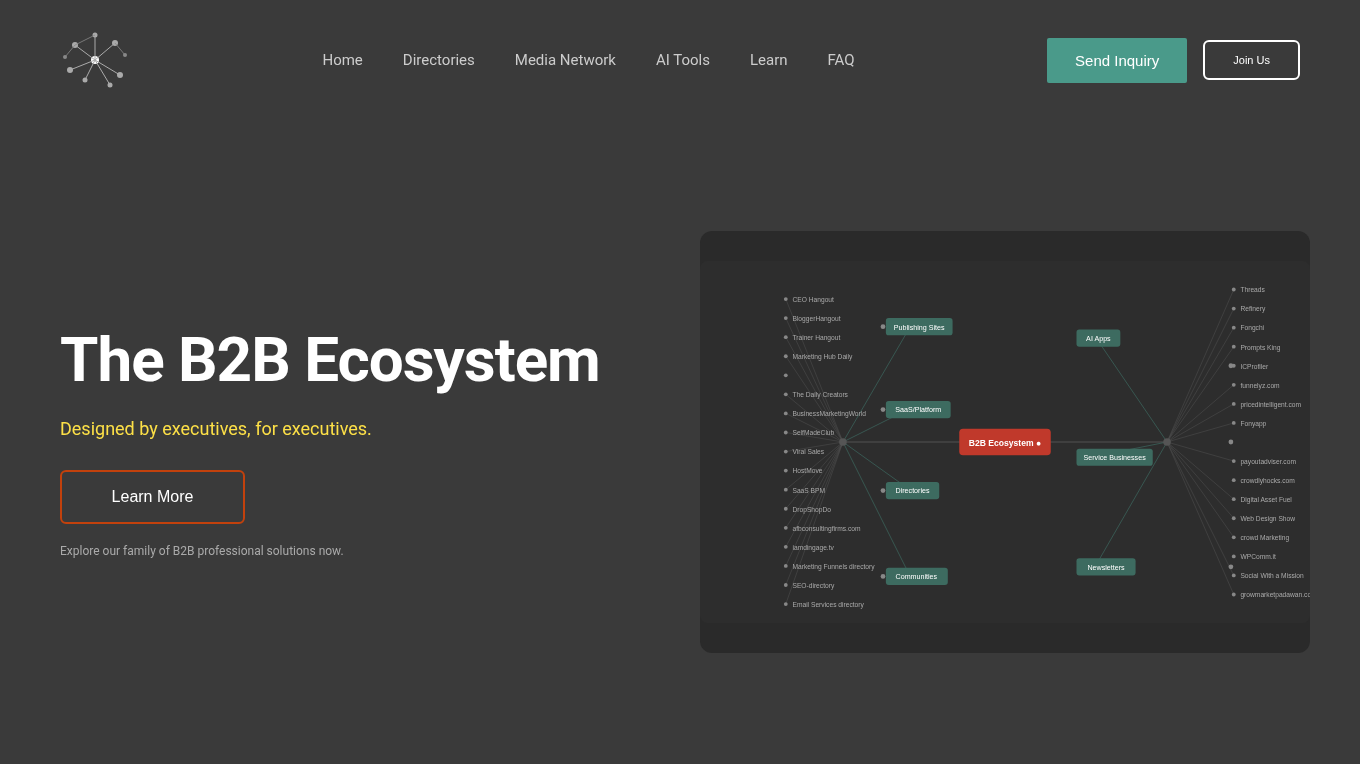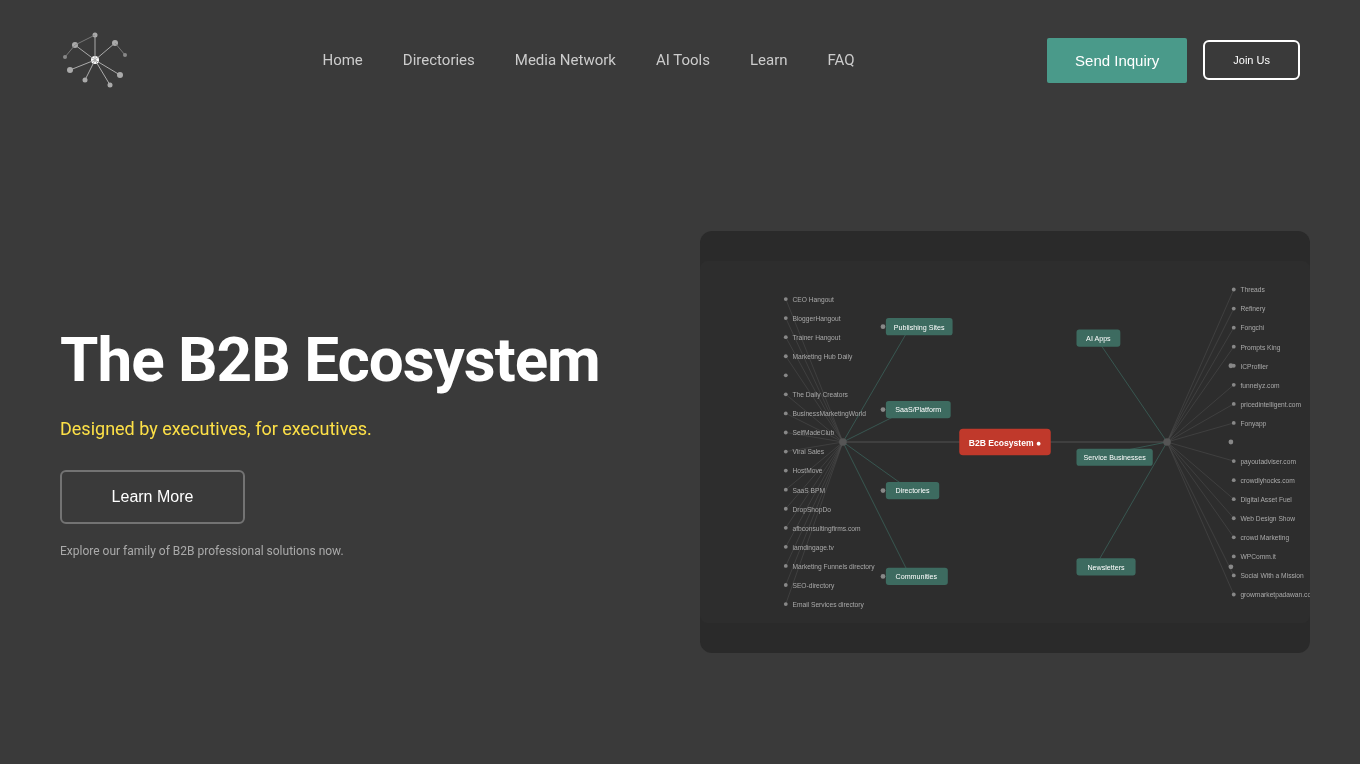--- a/index.html
+++ b/index.html
@@ -115,21 +115,21 @@
     .hero-desc {
       font-size: 18px;
       color: #fde047;
       line-height: 1.5;
       font-weight: 400;
     }
 
     .btn-learn-more {
       background-color: transparent;
       color: #ffffff;
-      border: 2px solid #737373;
+      border: 2px solid #c2410c;
       padding: 16px 40px;
       font-size: 16px;
       font-weight: 500;
       border-radius: 6px;
       cursor: pointer;
       width: 185px;
       text-align: center;
       margin-top: 8px;
     }
 

